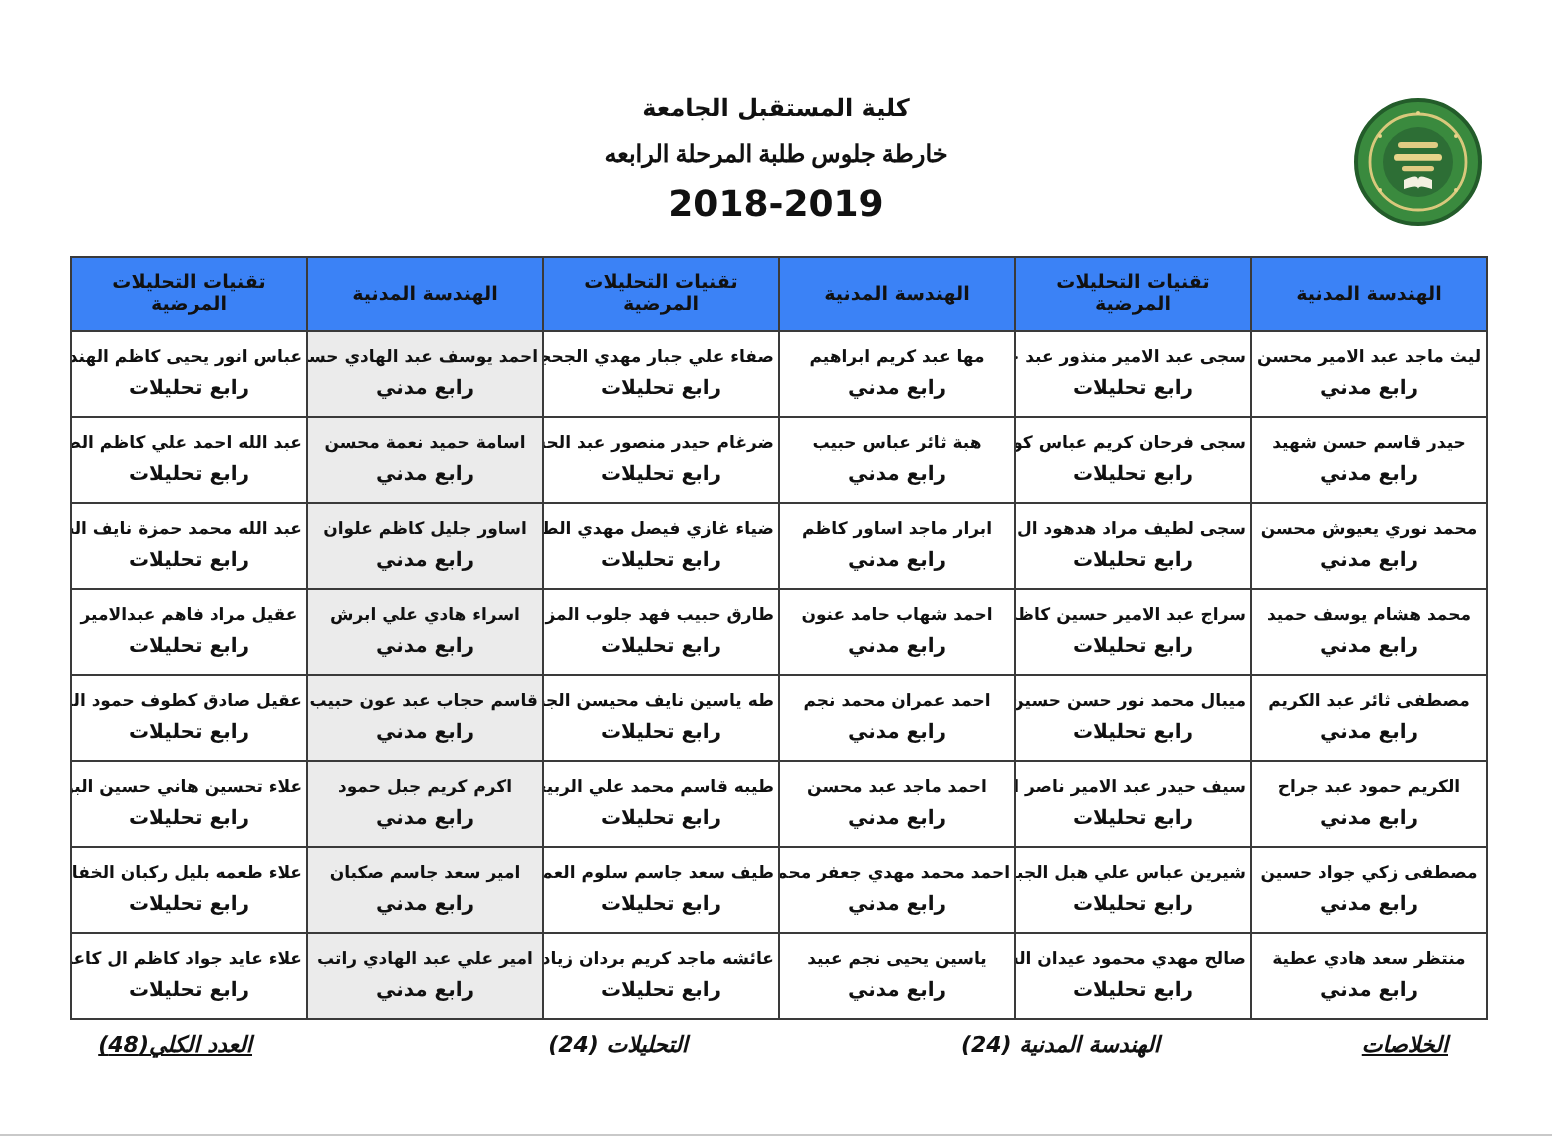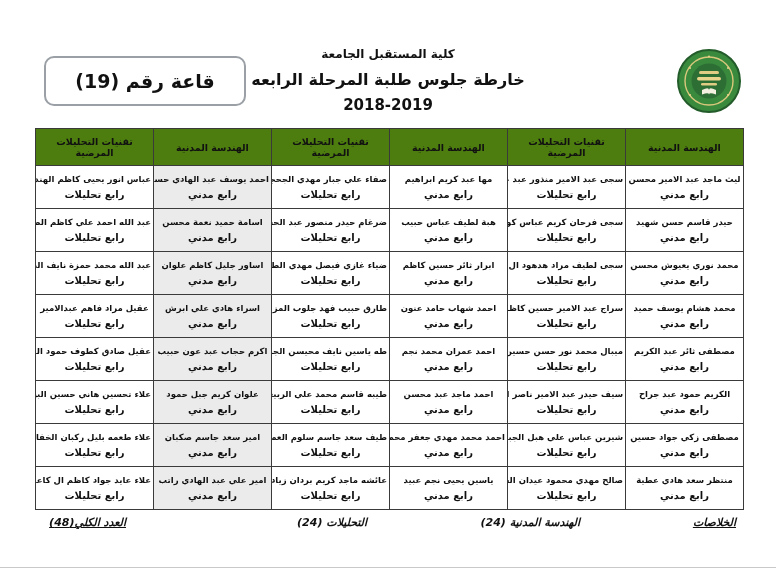--- a/index.html
+++ b/index.html
@@ -11,58 +11,55 @@
 
   
   .room-box{
     position:absolute;left:44px;top:56px;width:198px;height:46px;
     border:2px solid #9aa0a6;border-radius:10px;
     display:flex;align-items:center;justify-content:center;
     font-weight:bold;font-size:19px;direction:rtl;
   }
   .titles{position:absolute;left:0;right:0;top:47px;text-align:center;font-weight:bold;direction:rtl;}
   .title-line1{font-size:12px;}
-  .title-line2{font-size:16px;margin-top:9px;}
-  .title-line3{font-size:15px;margin-top:7px;direction:ltr;}
+  .title-line2{font-size:12px;margin-top:9px;font-family:Liberation Serif, serif;}
+  .title-line3{font-size:18px;margin-top:7px;direction:ltr;}
   .logo{position:absolute;right:34px;top:48px;width:66px;height:66px;}
   .logo-main{fill:var(--logo-green,#3a8a3e);}
   .logo-inner{fill:var(--logo-inner,#2d6e35);}
 
   
   table.seating{
     position:absolute;left:35px;top:128px;width:709px;
     border-collapse:collapse;table-layout:fixed;direction:rtl;
   }
   .seating th,.seating td{
     border:1px solid #3a3a3a;text-align:center;vertical-align:middle;
     padding:1px 2px;overflow:hidden;
   }
-  .seating th{height:34px;font-size:9.5px;font-weight:bold;background:#4d7c0f;}
+  .seating th{height:34px;font-size:9.5px;font-weight:bold;background:#3b82f6;}
   .seating td{height:40px;background:#fff;}
   .seating td.shaded{background:var(--shade,#ebebeb);}
   .student-name{font-size:8.5px;font-weight:bold;line-height:1.7;white-space:nowrap;}
   .student-stage{font-size:10px;font-weight:bold;line-height:1.5;white-space:nowrap;}
 
   
   .footer{position:absolute;left:0;right:0;top:516px;height:22px;direction:rtl;font-weight:bold;font-size:11px;}
   .summary-item{position:absolute;top:0;white-space:nowrap;font-style:italic;}
   .summary-item.u{text-decoration:underline;}
-  .summary-item:nth-child(1){right:40px;}
+  .summary-item:nth-child(1){right:52px;}
   .summary-item:nth-child(2){right:196px;}
-  .summary-item:nth-child(3){right:409px;}
+  .summary-item:nth-child(3){right:432px;}
   .summary-item:nth-child(4){right:650px;}
 </style>
 </head>
 <body>
 
 <div class="page">
 
-  <div class="room-box">
-    <span>قاعة رقم (19)</span>
-  </div>
 
   <div class="titles">
     <div class="title-line1">كلية المستقبل الجامعة</div>
     <div class="title-line2">خارطة جلوس طلبة المرحلة الرابعه</div>
     <div class="title-line3">2018-2019</div>
   </div>
 
   <div class="logo">
     <svg viewBox="0 0 66 66" width="66" height="66" aria-hidden="true">
       <circle class="logo-main" cx="33" cy="33" r="31" stroke="#235c2a" stroke-width="2"></circle>
@@ -121,21 +118,21 @@
         <tr>
           <td>
             <div class="student-name">حيدر قاسم حسن شهيد</div>
             <div class="student-stage">رابع مدني</div>
           </td>
           <td>
             <div class="student-name">سجى فرحان كريم عباس كويطي</div>
             <div class="student-stage">رابع تحليلات</div>
           </td>
           <td>
-            <div class="student-name">هبة لطيف عباس حبيب</div>
+            <div class="student-name">هبة ثائر عباس حبيب</div>
             <div class="student-stage">رابع مدني</div>
           </td>
           <td>
             <div class="student-name">ضرغام حيدر منصور عبد الحسين</div>
             <div class="student-stage">رابع تحليلات</div>
           </td>
           <td class="shaded">
             <div class="student-name">اسامة حميد نعمة محسن</div>
             <div class="student-stage">رابع مدني</div>
           </td>
@@ -147,21 +144,21 @@
         <tr>
           <td>
             <div class="student-name">محمد نوري يعيوش محسن</div>
             <div class="student-stage">رابع مدني</div>
           </td>
           <td>
             <div class="student-name">سجى لطيف مراد هدهود ال هدهود</div>
             <div class="student-stage">رابع تحليلات</div>
           </td>
           <td>
-            <div class="student-name">ابرار ثائر حسين كاظم</div>
+            <div class="student-name">ابرار ماجد اساور كاظم</div>
             <div class="student-stage">رابع مدني</div>
           </td>
           <td>
             <div class="student-name">ضياء غازي فيصل مهدي الطريفي</div>
             <div class="student-stage">رابع تحليلات</div>
           </td>
           <td class="shaded">
             <div class="student-name">اساور جليل كاظم علوان</div>
             <div class="student-stage">رابع مدني</div>
           </td>
@@ -207,21 +204,21 @@
           </td>
           <td>
             <div class="student-name">احمد عمران محمد نجم</div>
             <div class="student-stage">رابع مدني</div>
           </td>
           <td>
             <div class="student-name">طه ياسين نايف محيسن الجنابي</div>
             <div class="student-stage">رابع تحليلات</div>
           </td>
           <td class="shaded">
-            <div class="student-name">اكرم حجاب عبد عون حبيب</div>
+            <div class="student-name">قاسم حجاب عبد عون حبيب</div>
             <div class="student-stage">رابع مدني</div>
           </td>
           <td>
             <div class="student-name">عقيل صادق كطوف حمود المعموري</div>
             <div class="student-stage">رابع تحليلات</div>
           </td>
         </tr>
         <tr>
           <td>
             <div class="student-name">الكريم حمود عبد جراح</div>
@@ -233,21 +230,21 @@
           </td>
           <td>
             <div class="student-name">احمد ماجد عبد محسن</div>
             <div class="student-stage">رابع مدني</div>
           </td>
           <td>
             <div class="student-name">طيبه قاسم محمد علي الربيعي</div>
             <div class="student-stage">رابع تحليلات</div>
           </td>
           <td class="shaded">
-            <div class="student-name">علوان كريم جبل حمود</div>
+            <div class="student-name">اكرم كريم جبل حمود</div>
             <div class="student-stage">رابع مدني</div>
           </td>
           <td>
             <div class="student-name">علاء تحسين هاني حسين البومصطفى</div>
             <div class="student-stage">رابع تحليلات</div>
           </td>
         </tr>
         <tr>
           <td>
             <div class="student-name">مصطفى زكي جواد حسين</div>

